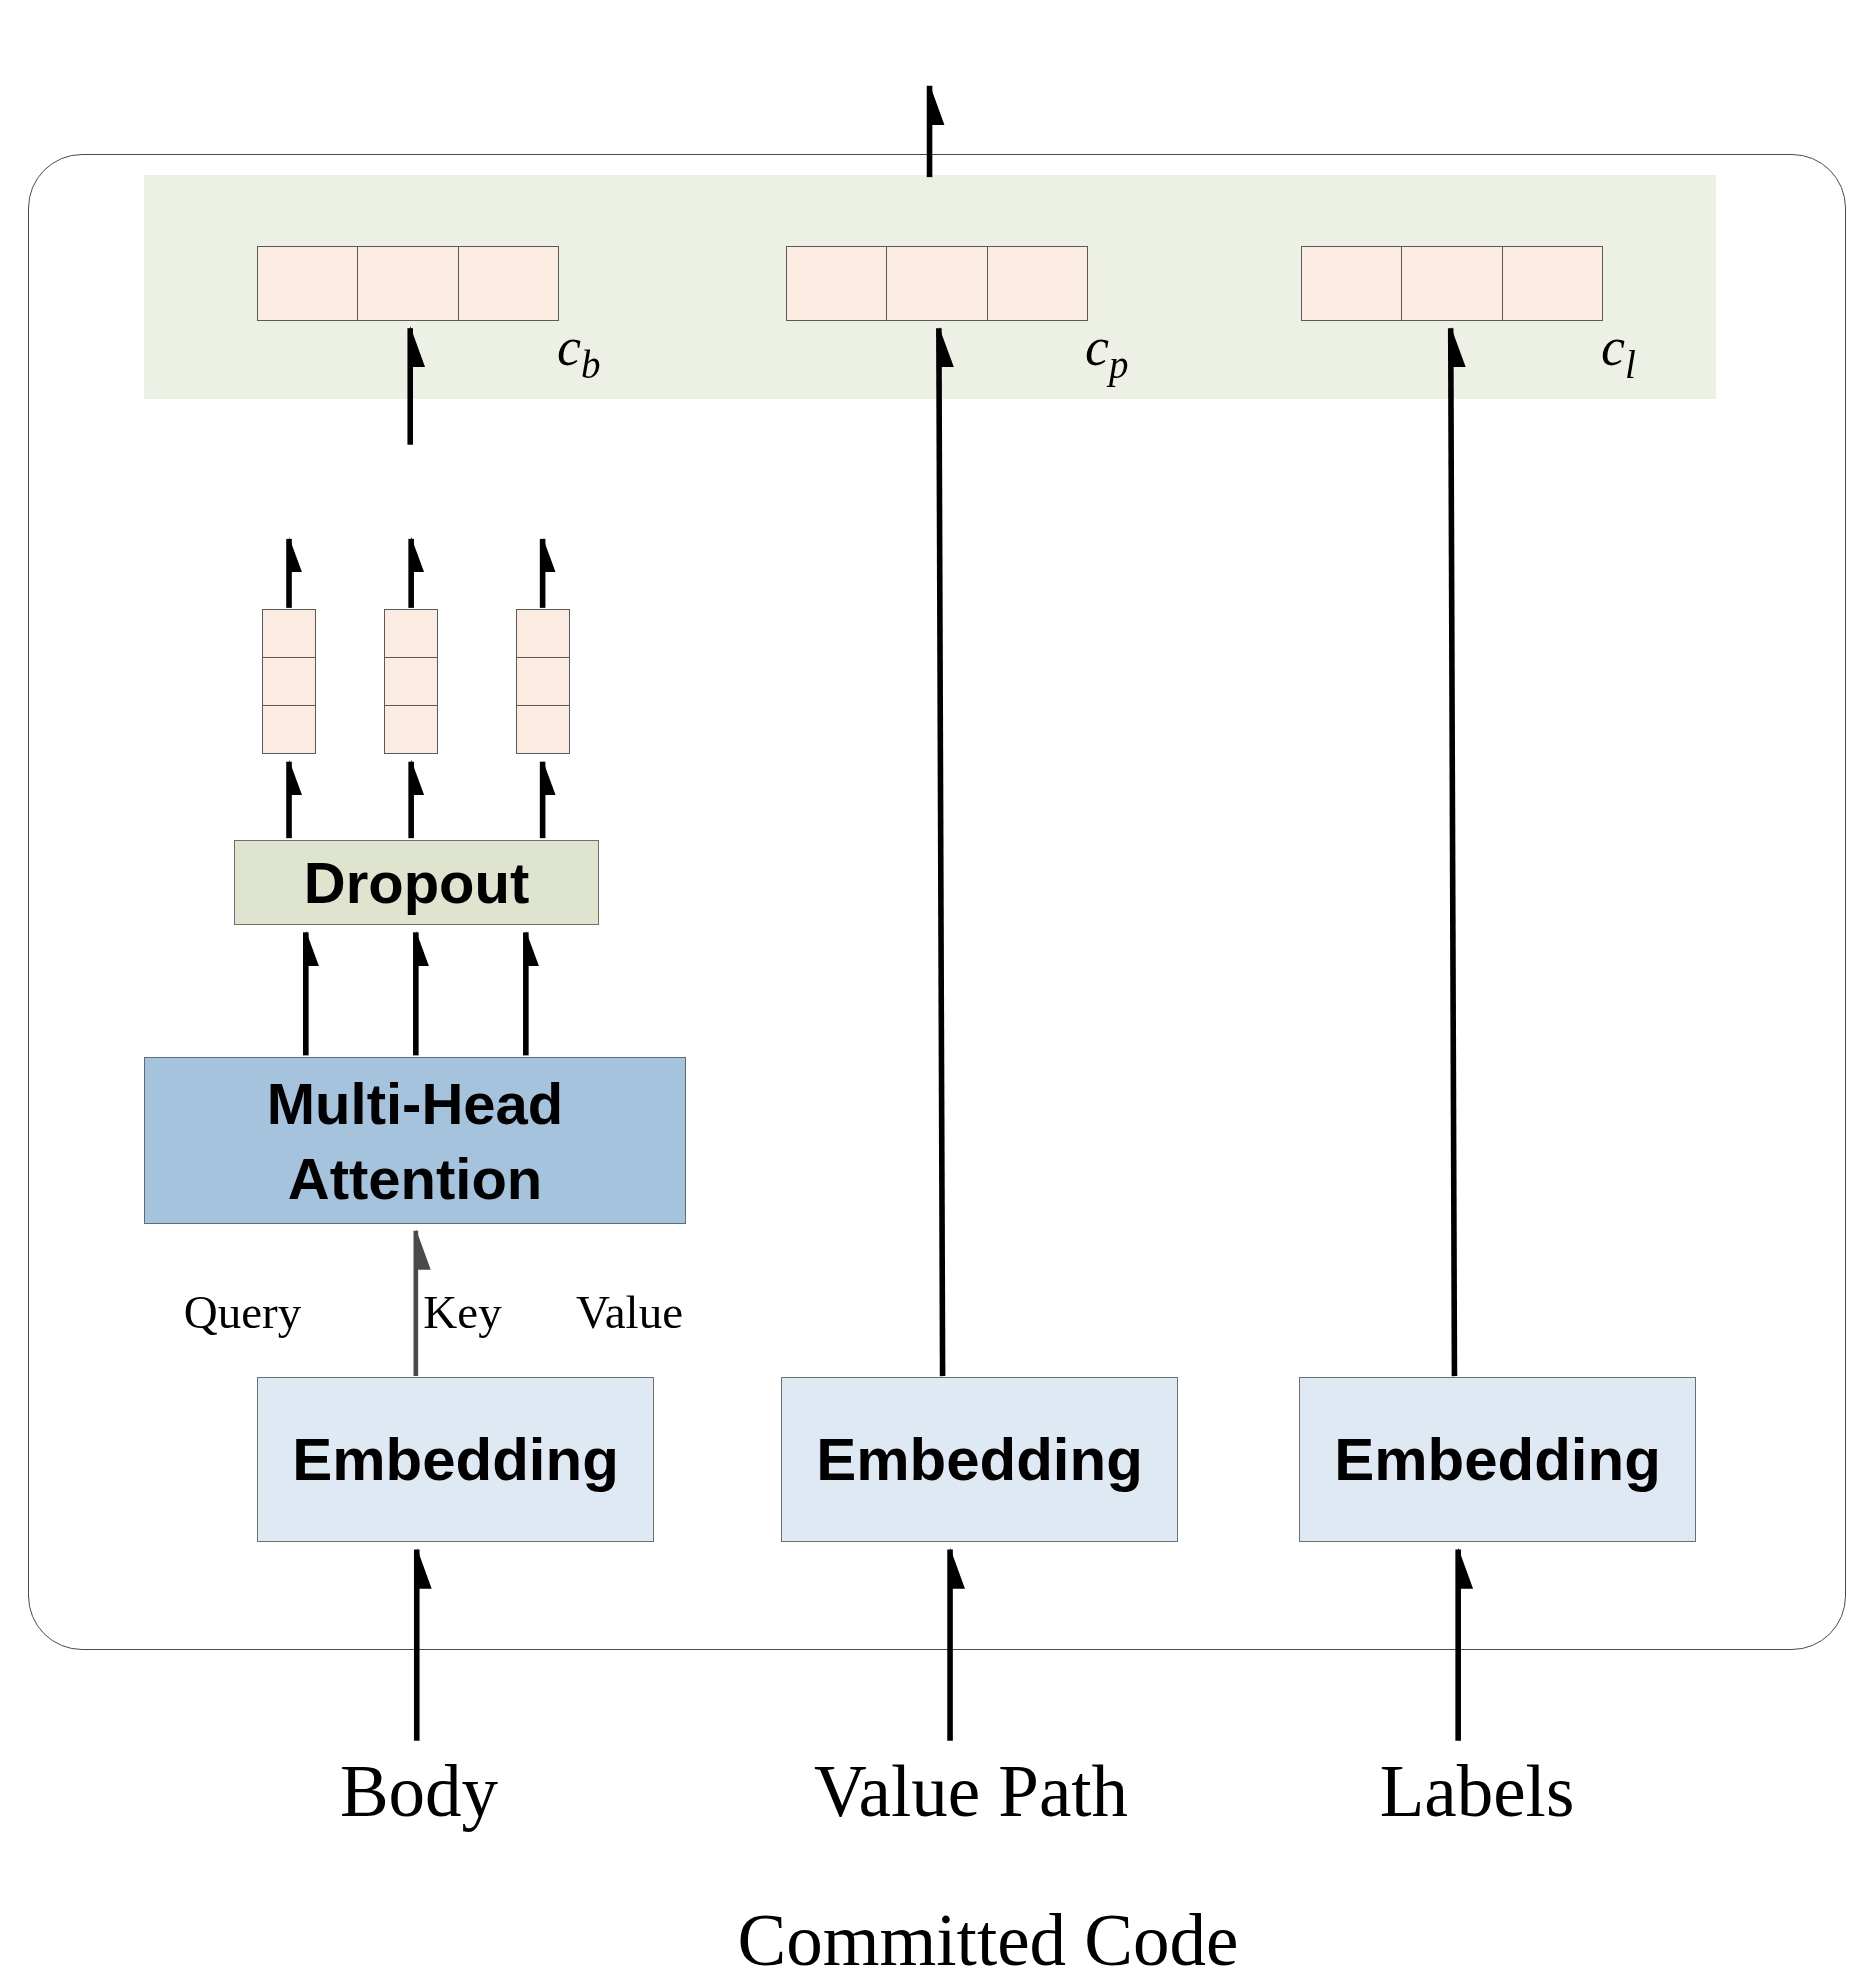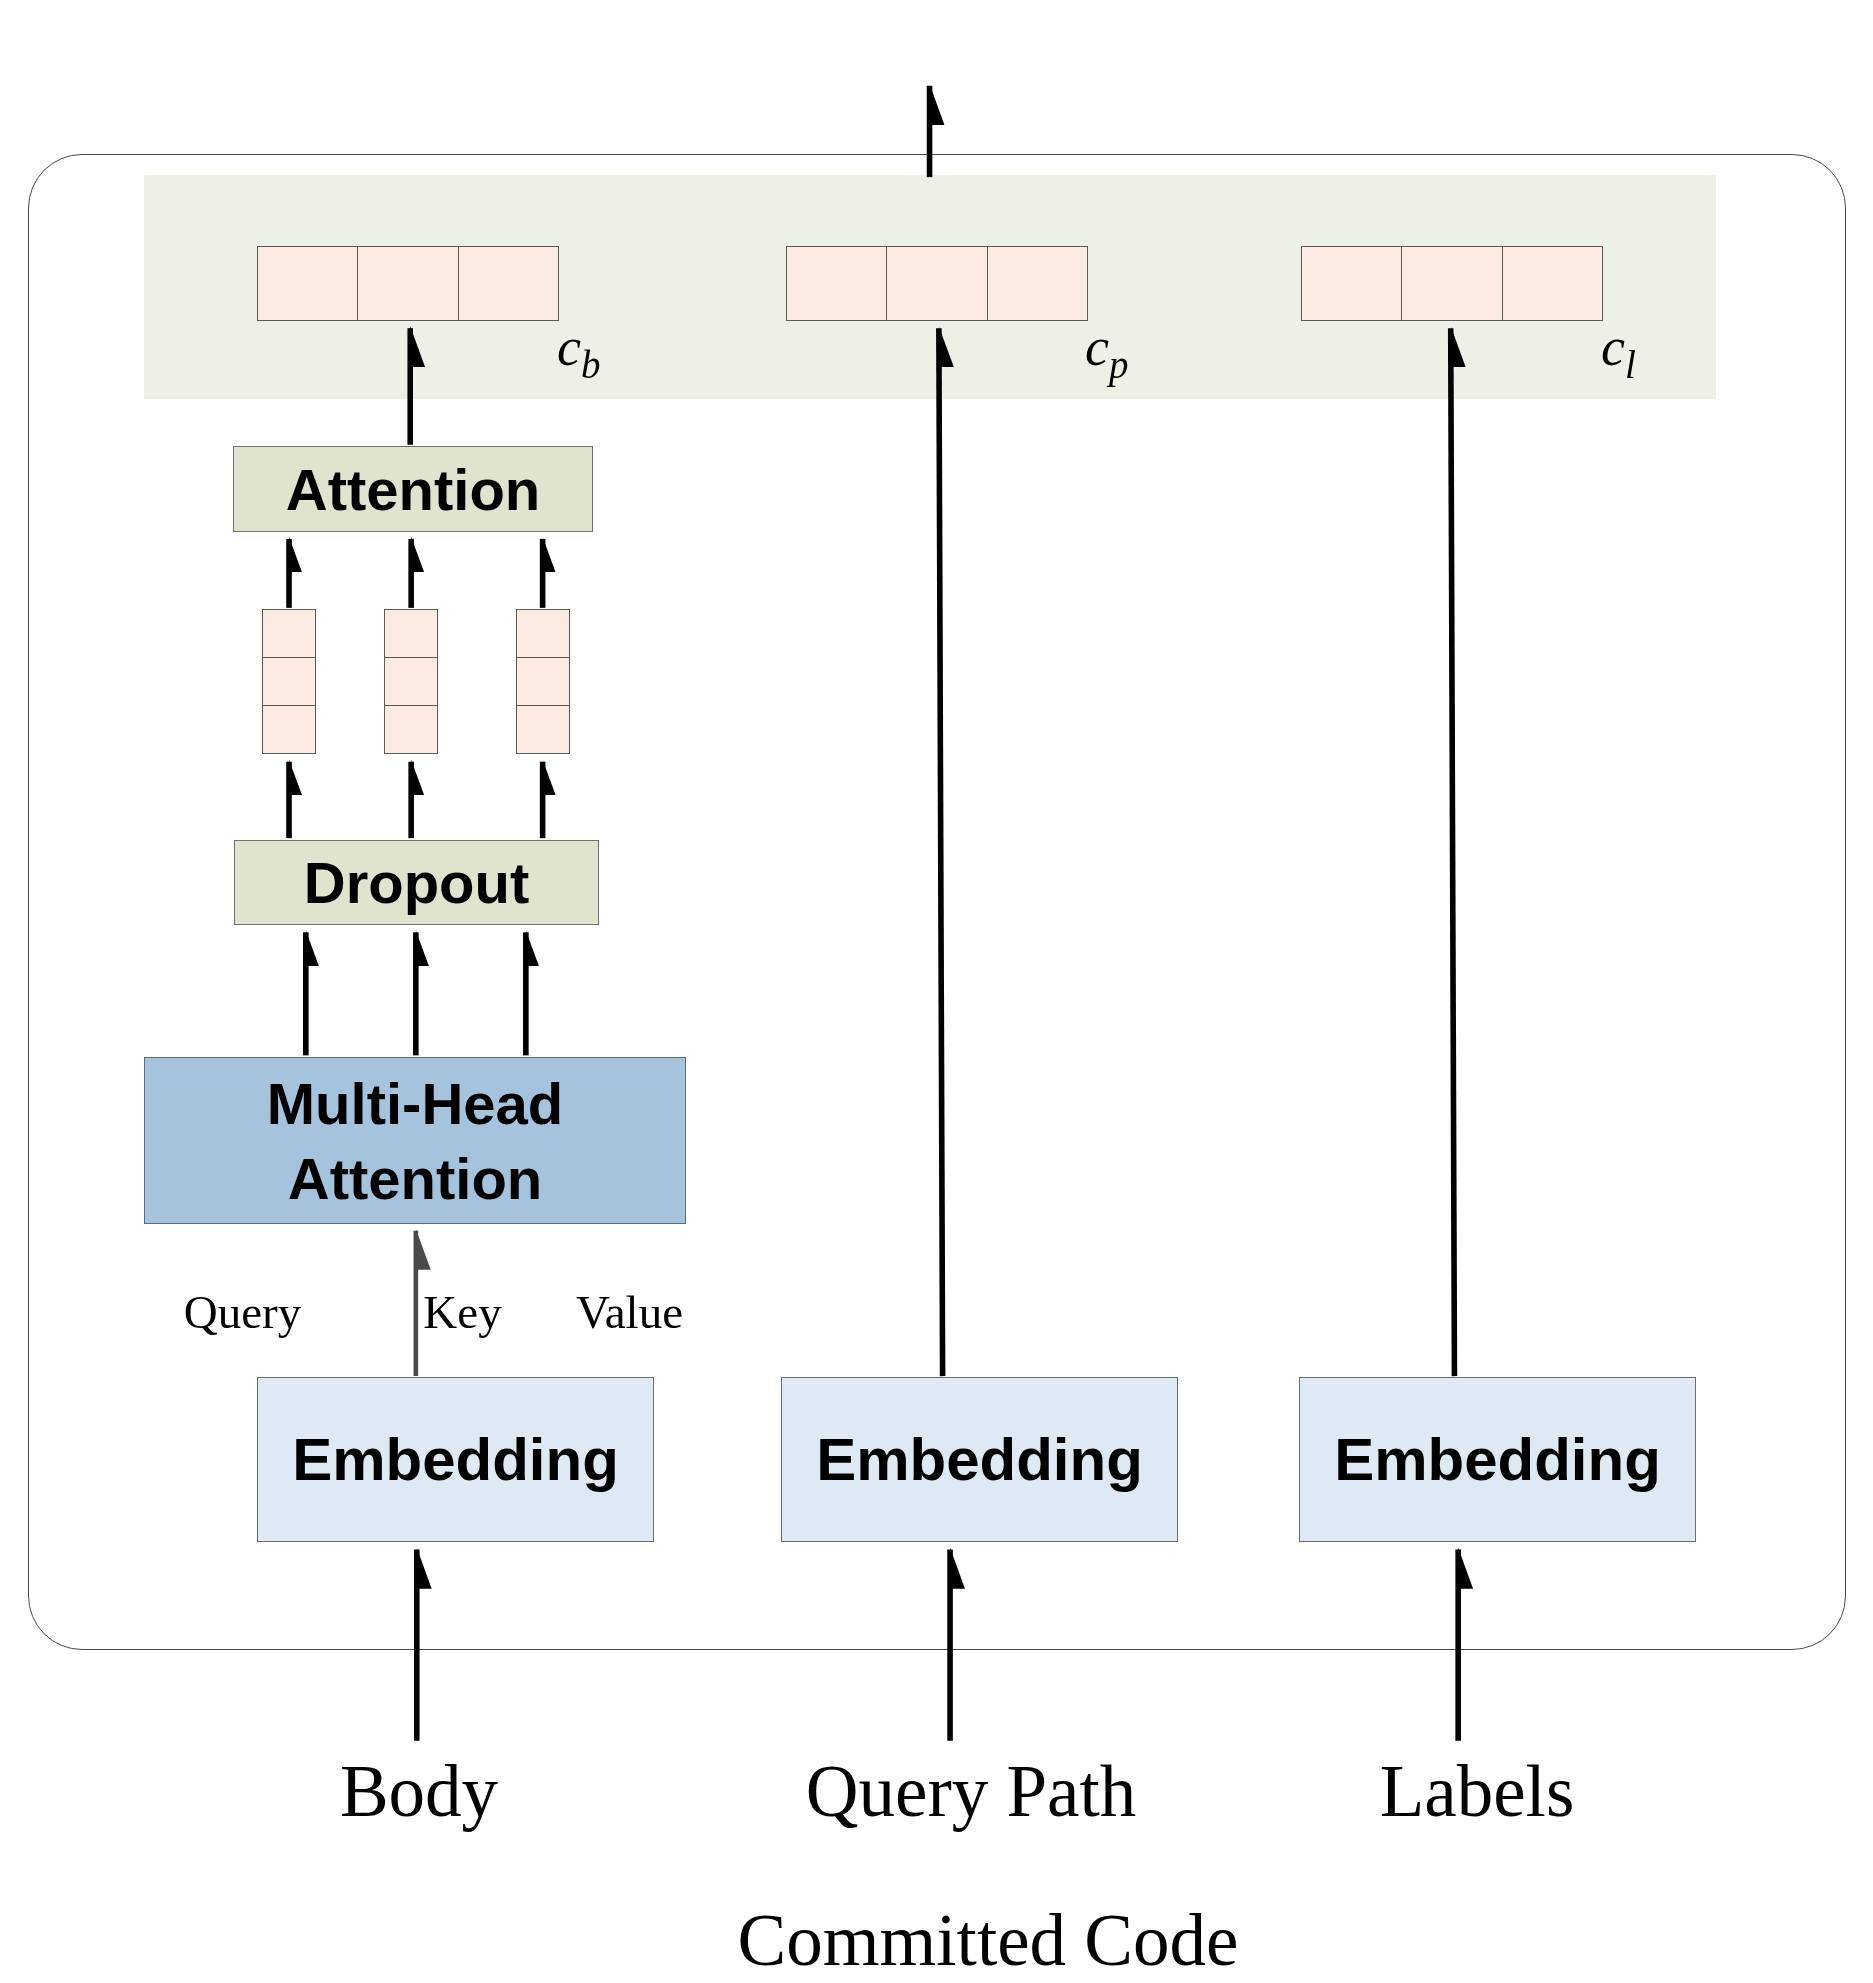--- a/index.html
+++ b/index.html
@@ -143,23 +143,20 @@
   <div class="abs vecblock vb-l">
     <div class="cell"></div>
     <div class="cell"></div>
     <div class="cell"></div>
   </div>
 
   <div class="abs vec-label vl-b"><span>c</span><sub>b</sub></div>
   <div class="abs vec-label vl-p"><span>c</span><sub>p</sub></div>
   <div class="abs vec-label vl-l"><span>c</span><sub>l</sub></div>
 
-  <div class="abs greenbox attention">
-    <span>Attention</span>
-  </div>
 
   <div class="abs stack st-1">
     <div class="cell"></div>
     <div class="cell"></div>
     <div class="cell"></div>
   </div>
   <div class="abs stack st-2">
     <div class="cell"></div>
     <div class="cell"></div>
     <div class="cell"></div>
@@ -186,21 +183,21 @@
     <span>Embedding</span>
   </div>
   <div class="abs embed em-2">
     <span>Embedding</span>
   </div>
   <div class="abs embed em-3">
     <span>Embedding</span>
   </div>
 
   <div class="abs input-label il-1">Body</div>
-  <div class="abs input-label il-2">Query Path</div>
+  <div class="abs input-label il-2">Value Path</div>
   <div class="abs input-label il-3">Labels</div>
 
   <div class="abs caption">Committed Code</div>
 
   <svg class="abs arrows" viewBox="0 0 2010 2128" xmlns="http://www.w3.org/2000/svg">
     <defs>
       <marker id="head-m" markerUnits="userSpaceOnUse" markerWidth="50" markerHeight="40" refX="42" refY="0" orient="auto">
         <path d="M0,-16 L44,0 L0,16 Z" fill="#000000"></path>
       </marker>
       <marker id="head-s" markerUnits="userSpaceOnUse" markerWidth="44" markerHeight="34" refX="36" refY="0" orient="auto">

